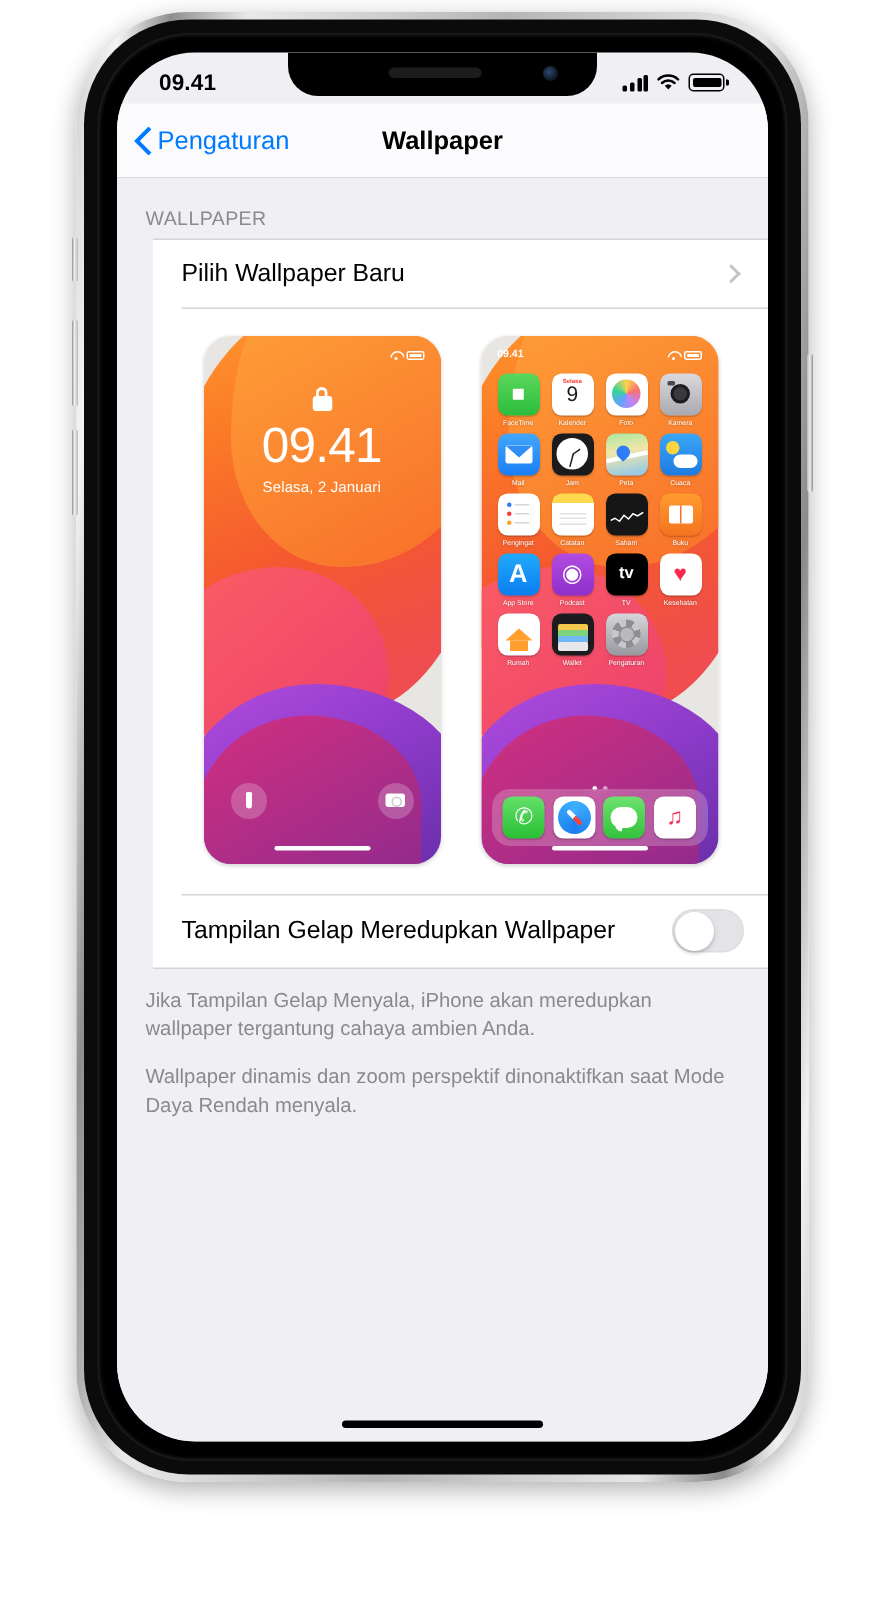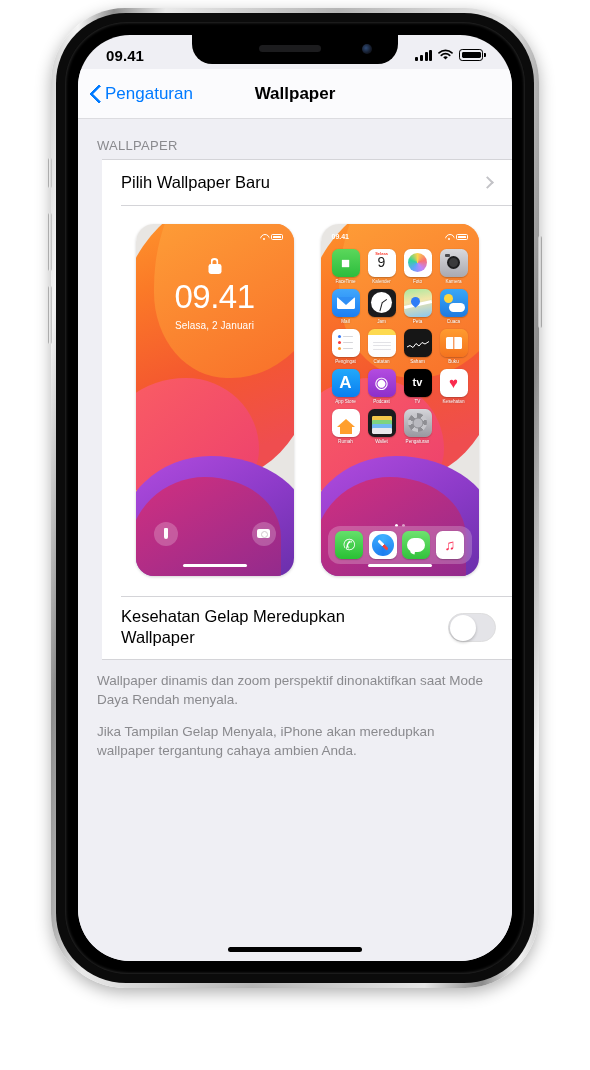--- a/index.html
+++ b/index.html
@@ -542,30 +542,30 @@
                   </div>
 
                   <div class="home-bar"></div>
                 </div>
 
               </div>
 
               <div class="divider"></div>
 
               <div class="row">
-                <span class="row-label" style="max-width:300px;">Kesehatan Gelap Meredupkan Wallpaper</span>
+                <span class="row-label" style="max-width:300px;">Tampilan Gelap Meredupkan Wallpaper</span>
                 <span class="toggle">
                     <span class="knob"></span>
                   </span>
               </div>
             </div>
 
             <div class="footer">
+              <p>Jika Tampilan Gelap Menyala, iPhone akan meredupkan wallpaper tergantung cahaya ambien Anda.</p>
               <p>Wallpaper dinamis dan zoom perspektif dinonaktifkan saat Mode Daya Rendah menyala.</p>
-              <p>Jika Tampilan Gelap Menyala, iPhone akan meredupkan wallpaper tergantung cahaya ambien Anda.</p>
             </div>
           </div>
 
           <div class="screen-home-bar"></div>
         </div>
       </div>
     </div>
   </div>
 </div>
 

